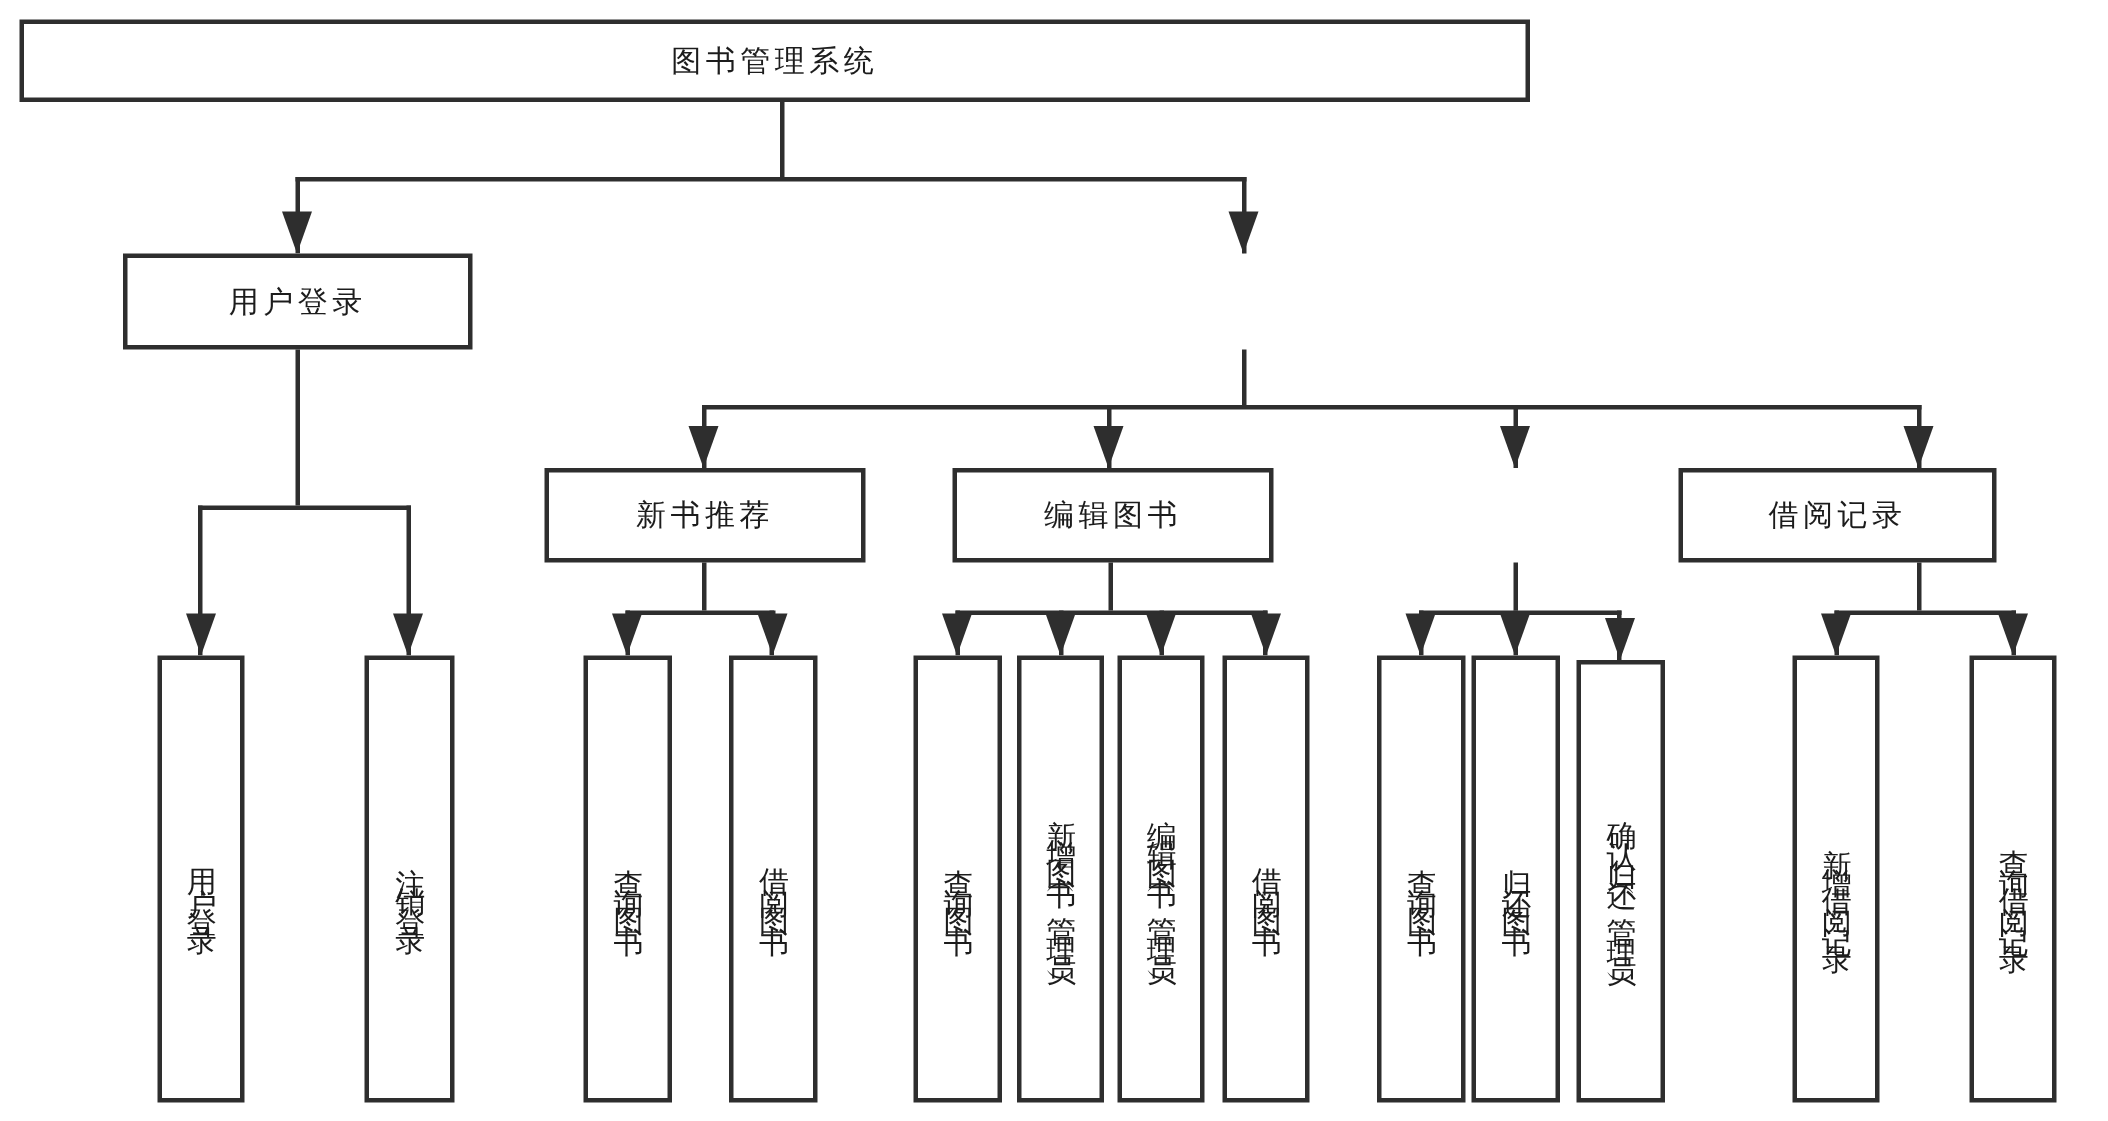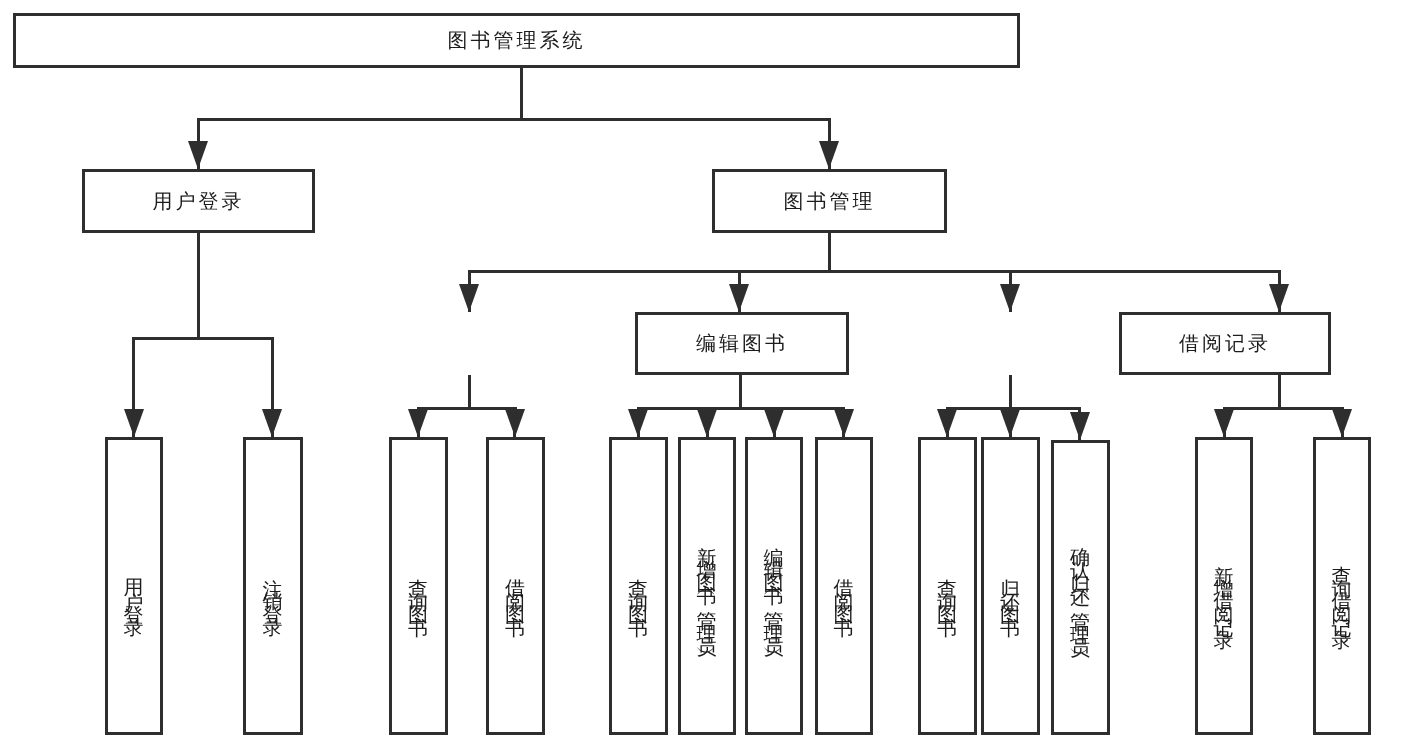--- a/index.html
+++ b/index.html
@@ -60,40 +60,40 @@
   <div class="box" id="root-box">图书管理系统</div>
 
   <div class="vl" style="left:520px;top:68px;height:50px;"></div>
   <div class="hl" style="left:197px;top:118px;width:634px;"></div>
   <div class="vl" style="left:197px;top:118px;height:51px;"></div>
   <div class="vl" style="left:828px;top:118px;height:51px;"></div>
   <div class="arw" style="left:188px;top:141px;"></div>
   <div class="arw" style="left:819px;top:141px;"></div>
 
   <div class="box" id="n-login">用户登录</div>
-  <div class="box" id="n-mgmt">图书管理</div>
 
   <div class="vl" style="left:197px;top:233px;height:104px;"></div>
   <div class="hl" style="left:132px;top:337px;width:142px;"></div>
   <div class="vl" style="left:132px;top:337px;height:100px;"></div>
   <div class="vl" style="left:271px;top:337px;height:100px;"></div>
   <div class="arw" style="left:124px;top:409px;"></div>
   <div class="arw" style="left:262px;top:409px;"></div>
 
   <div class="vl" style="left:828px;top:233px;height:37px;"></div>
   <div class="hl" style="left:468px;top:270px;width:813px;"></div>
   <div class="vl" style="left:468px;top:270px;height:42px;"></div>
   <div class="vl" style="left:738px;top:270px;height:42px;"></div>
   <div class="vl" style="left:1009px;top:270px;height:42px;"></div>
   <div class="vl" style="left:1278px;top:270px;height:42px;"></div>
   <div class="arw" style="left:459px;top:284px;"></div>
   <div class="arw" style="left:729px;top:284px;"></div>
   <div class="arw" style="left:1000px;top:284px;"></div>
   <div class="arw" style="left:1269px;top:284px;"></div>
 
+  <div class="box" id="n-rec">新书推荐</div>
   <div class="box" id="n-borrow">编辑图书</div>
   <div class="box" id="n-records">借阅记录</div>
 
   <div class="vl" style="left:468px;top:375px;height:32px;"></div>
   <div class="hl" style="left:417px;top:407px;width:100px;"></div>
   <div class="vl" style="left:417px;top:407px;height:30px;"></div>
   <div class="vl" style="left:513px;top:407px;height:30px;"></div>
   <div class="arw" style="left:408px;top:409px;"></div>
   <div class="arw" style="left:505px;top:409px;"></div>
 

